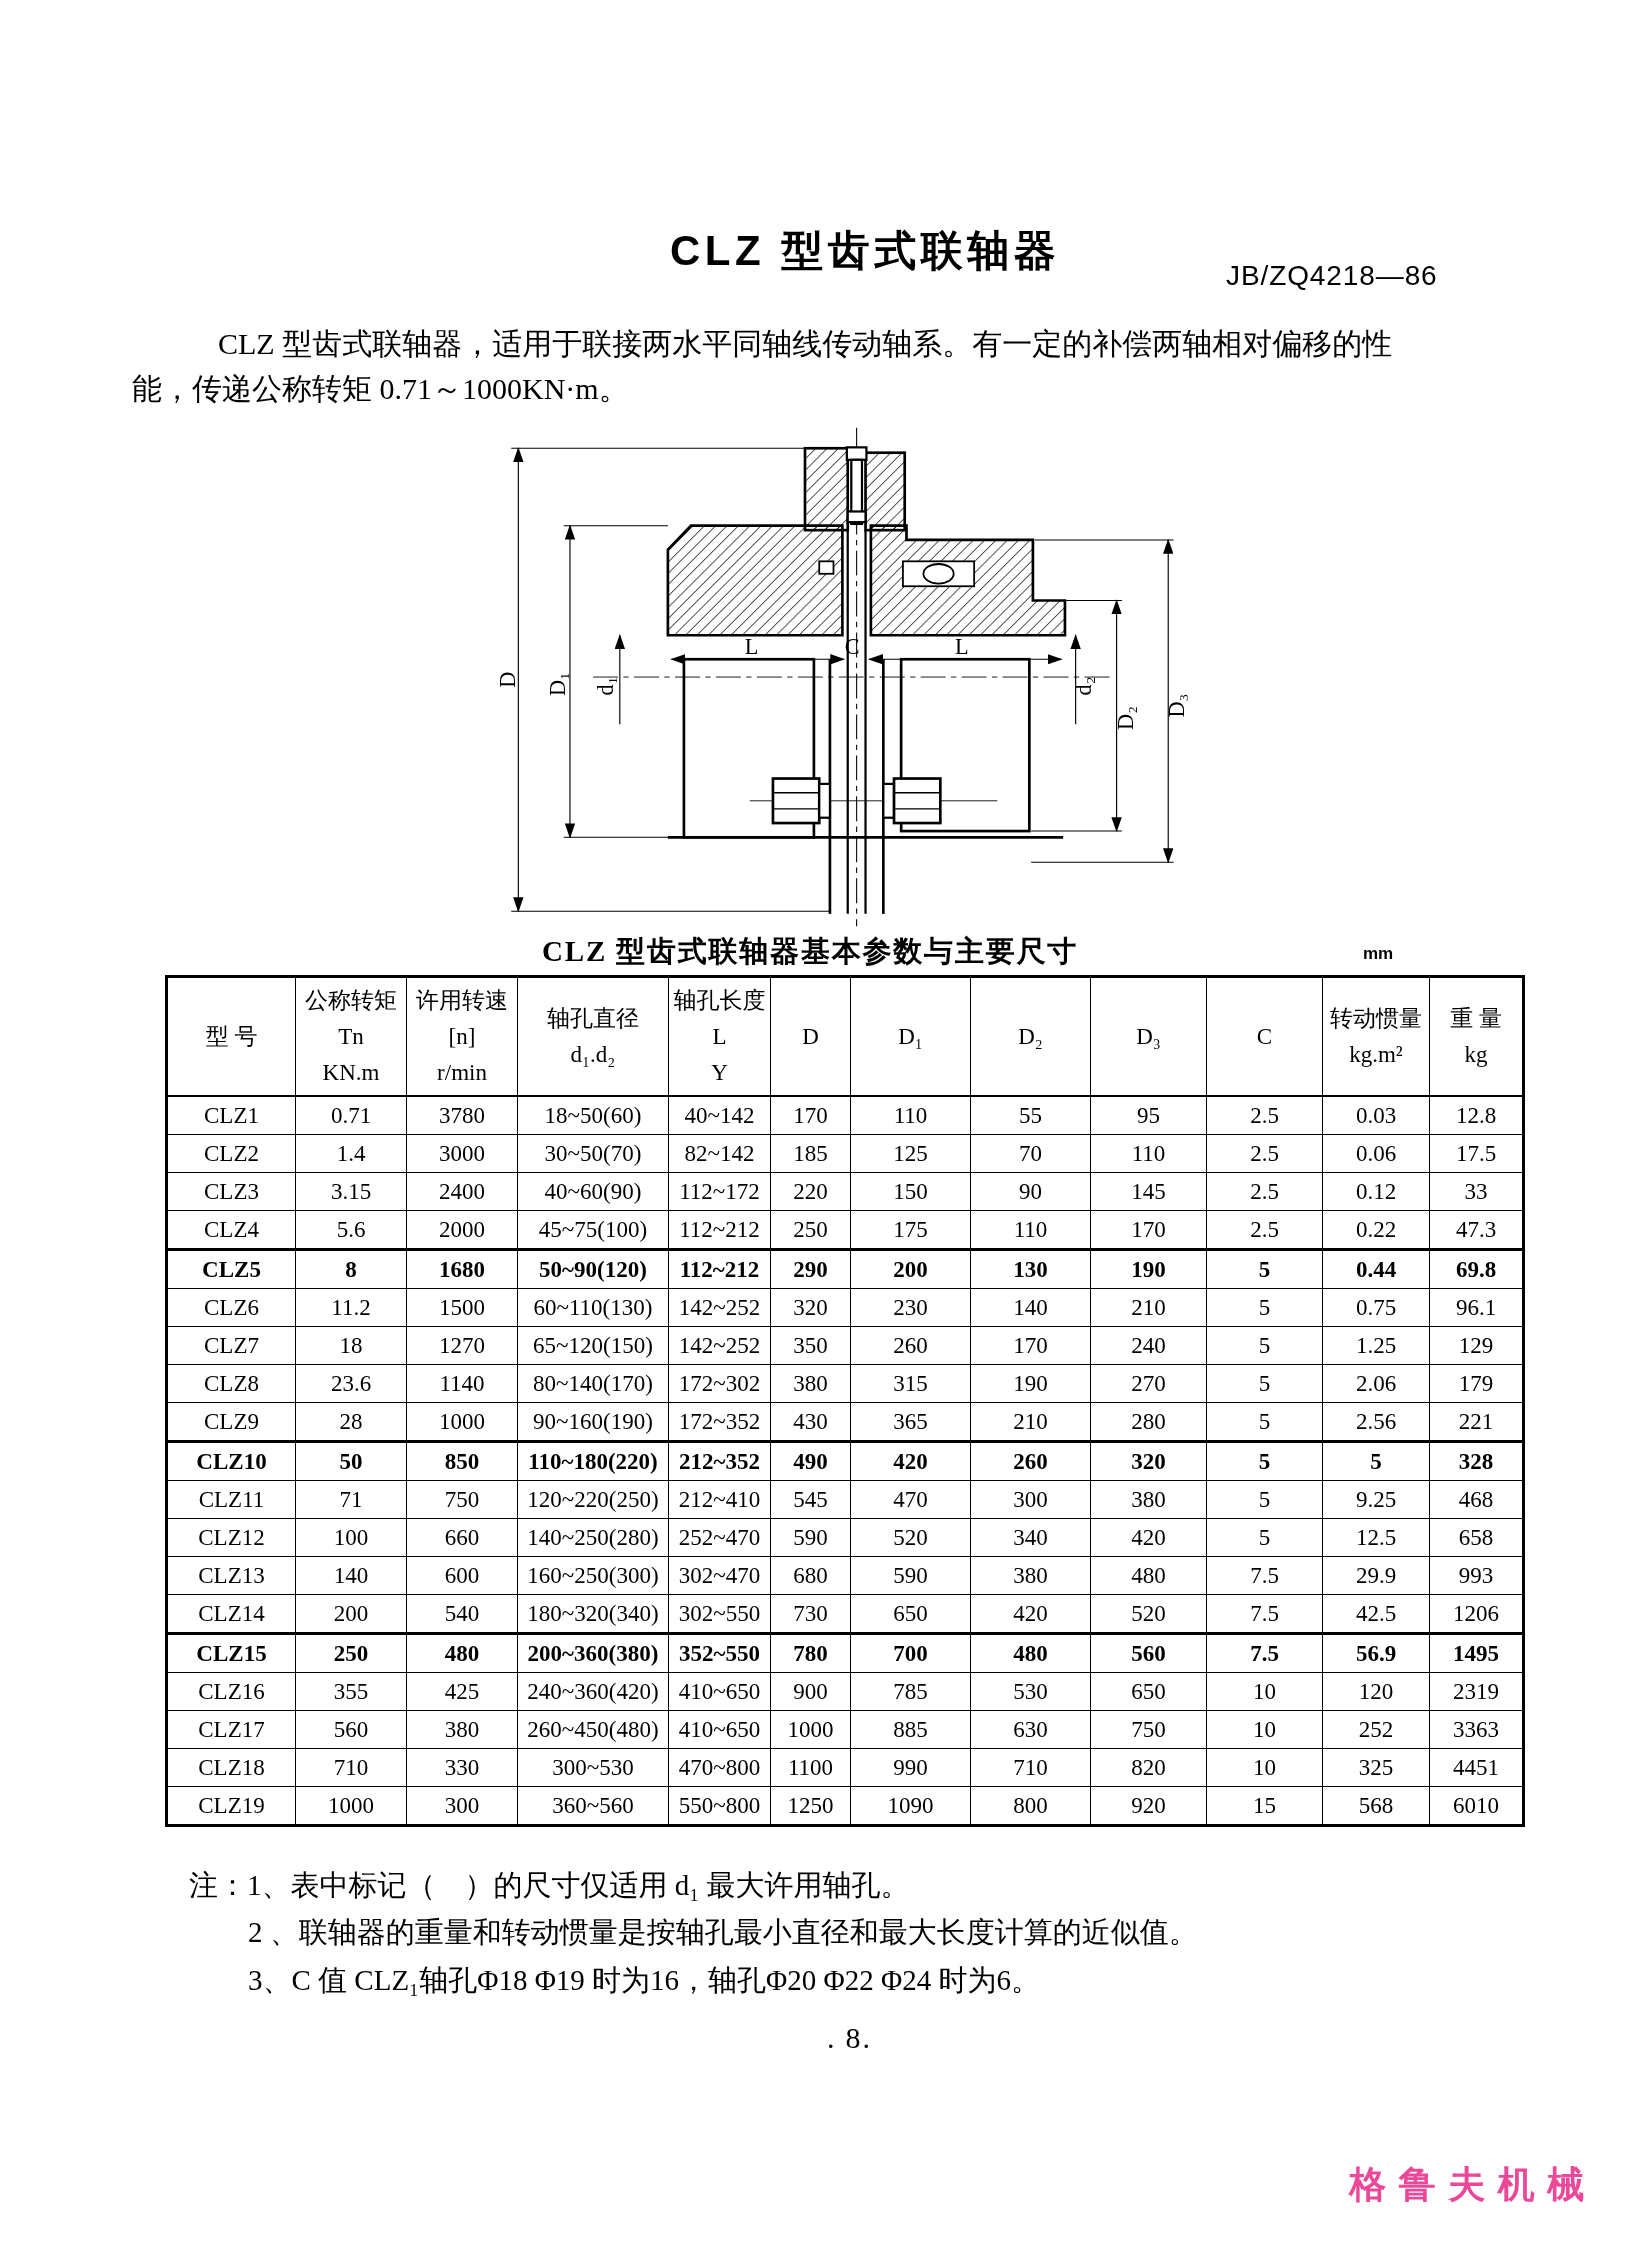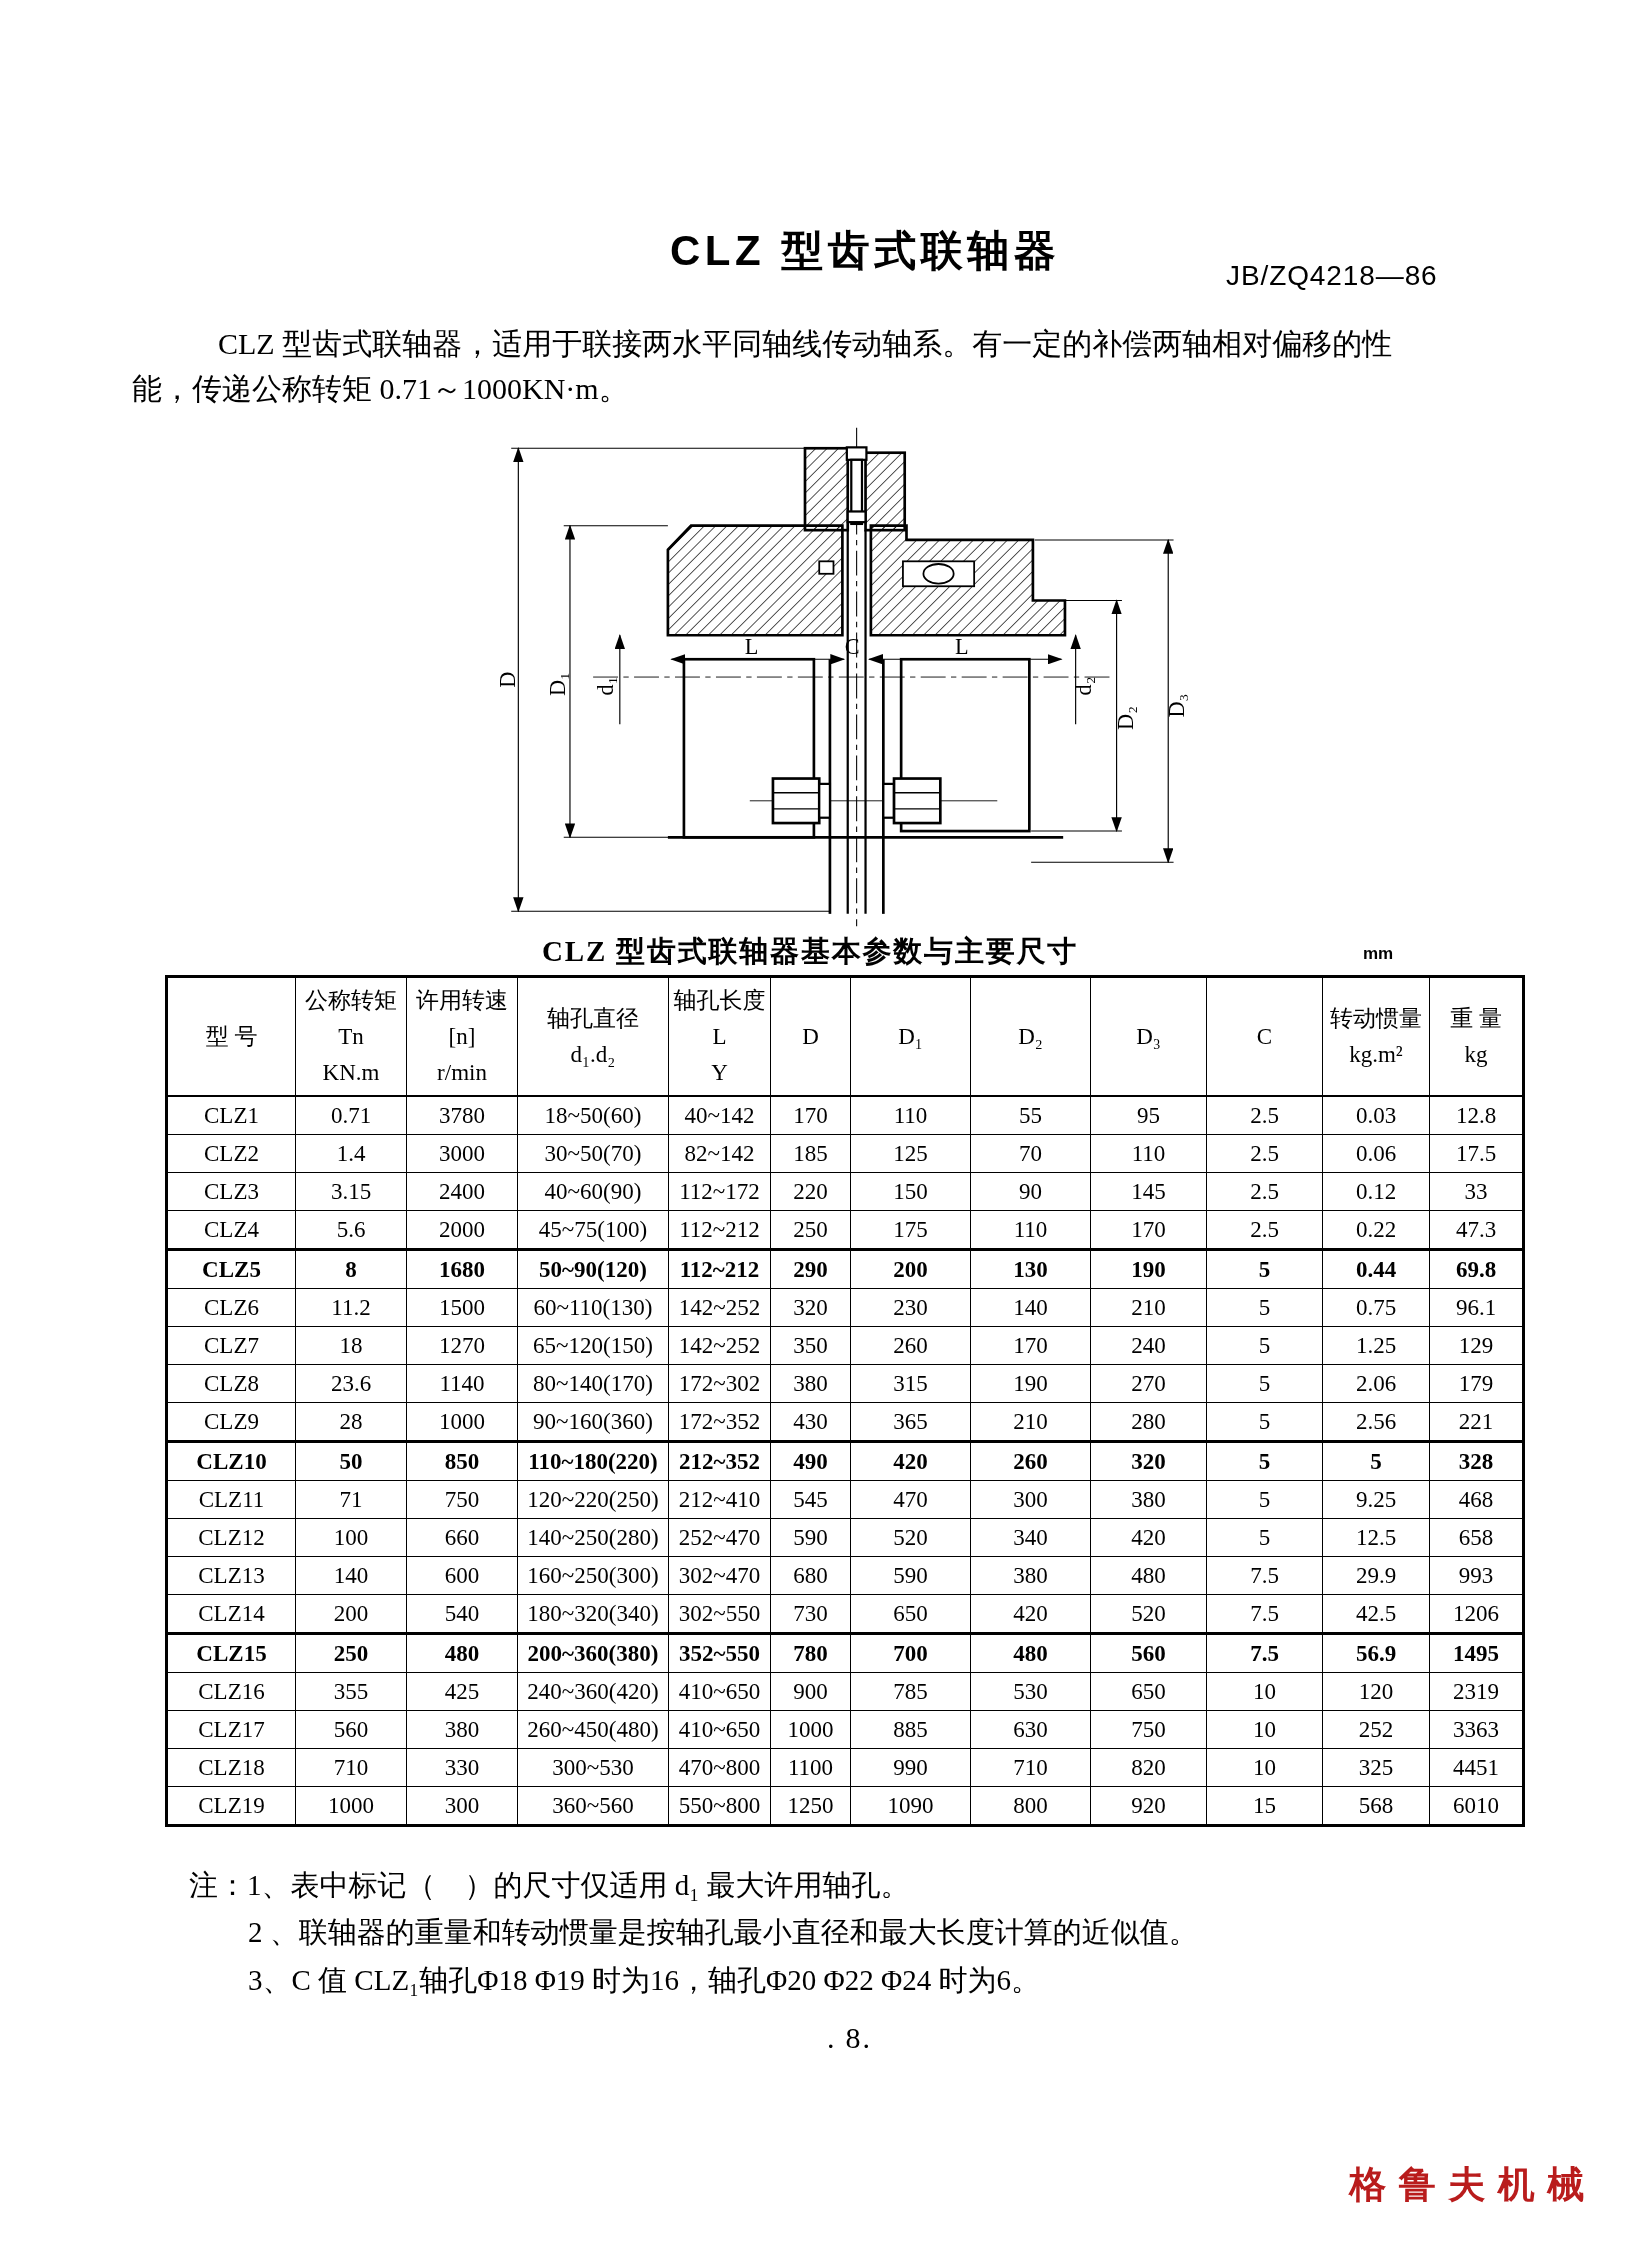--- a/index.html
+++ b/index.html
@@ -348,21 +348,21 @@
           <td>190</td>
           <td>270</td>
           <td>5</td>
           <td>2.06</td>
           <td>179</td>
         </tr>
         <tr>
           <td>CLZ9</td>
           <td>28</td>
           <td>1000</td>
-          <td>90~160(360)</td>
+          <td>90~160(190)</td>
           <td>172~352</td>
           <td>430</td>
           <td>365</td>
           <td>210</td>
           <td>280</td>
           <td>5</td>
           <td>2.56</td>
           <td>221</td>
         </tr>
         <tr class="bold-row group-top">
@@ -509,18 +509,18 @@
   </table>
 
   <div class="notes">
     <div class="note">注：1、表中标记（　）的尺寸仅适用 d₁ 最大许用轴孔。</div>
     <div class="note indent">2 、联轴器的重量和转动惯量是按轴孔最小直径和最大长度计算的近似值。</div>
     <div class="note indent">3、C 值  CLZ₁轴孔Φ18  Φ19 时为16，轴孔Φ20  Φ22  Φ24 时为6。</div>
   </div>
 
   <div class="page-num">. 8.</div>
 
-  <div class="watermark" style="color: #b91c1c;">
+  <div class="watermark" style="color: #ec4899;">
     <div class="w1">格鲁夫机械</div>
   </div>
 
 </div>
 
 
 </body></html>

